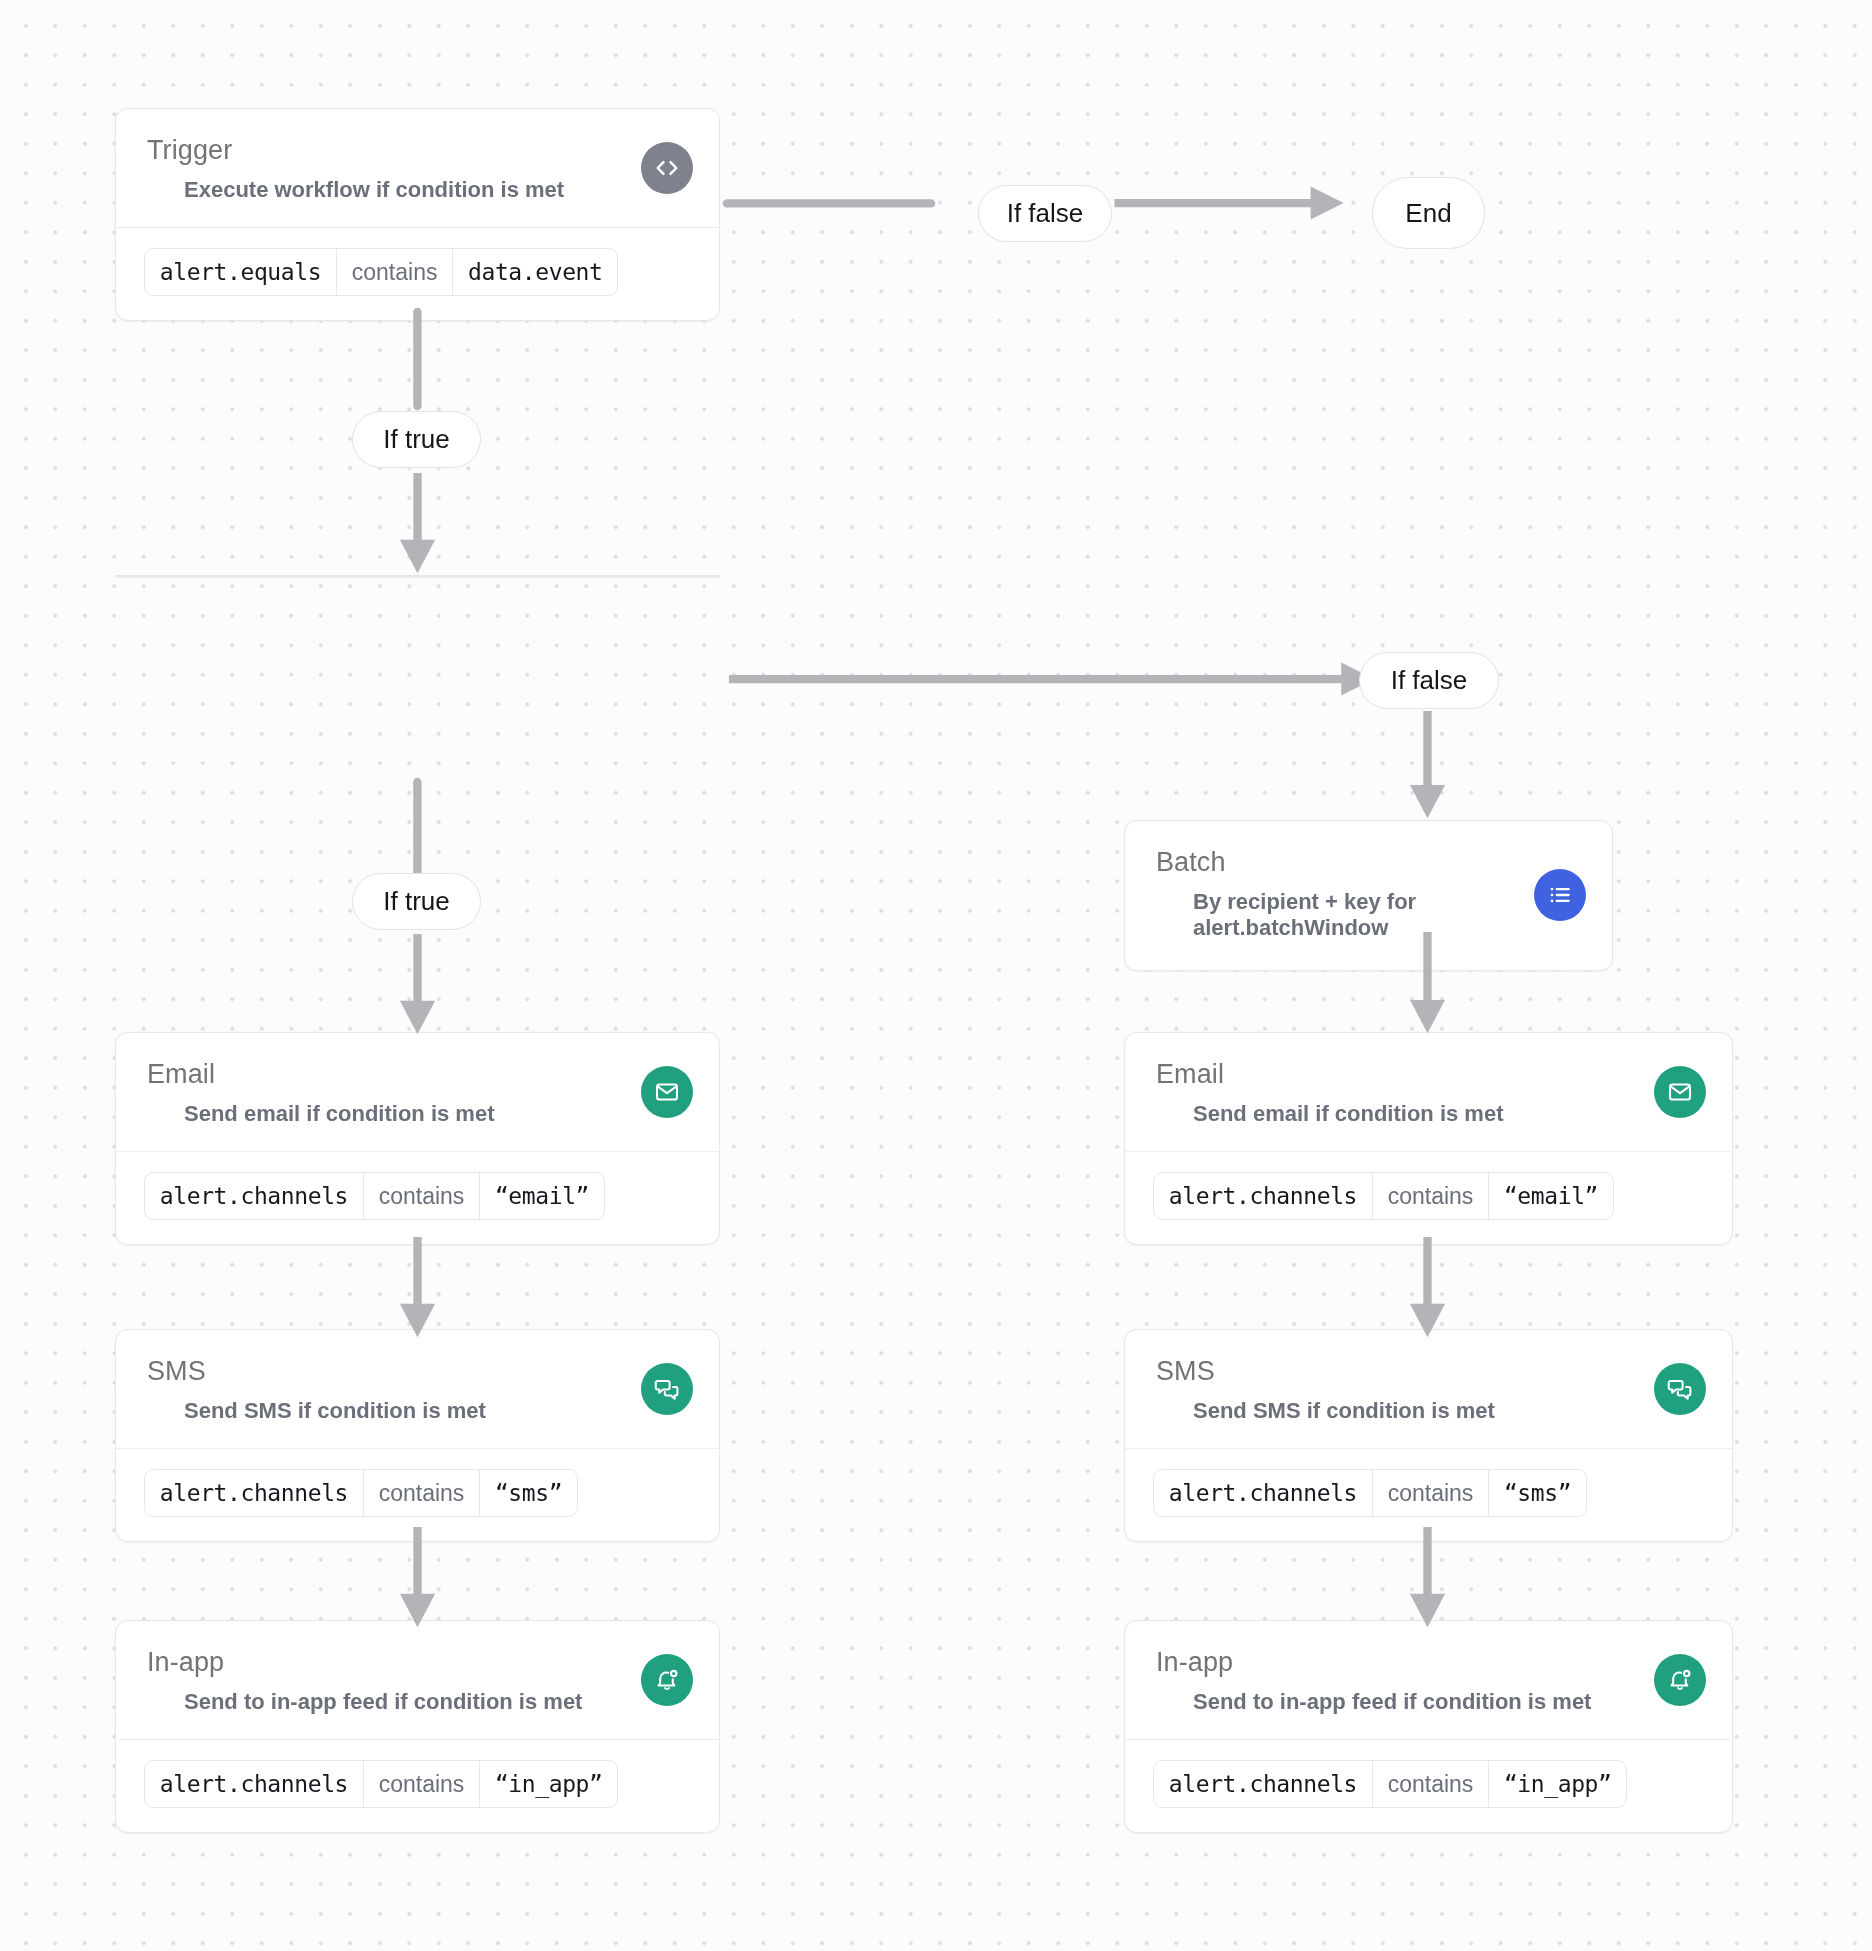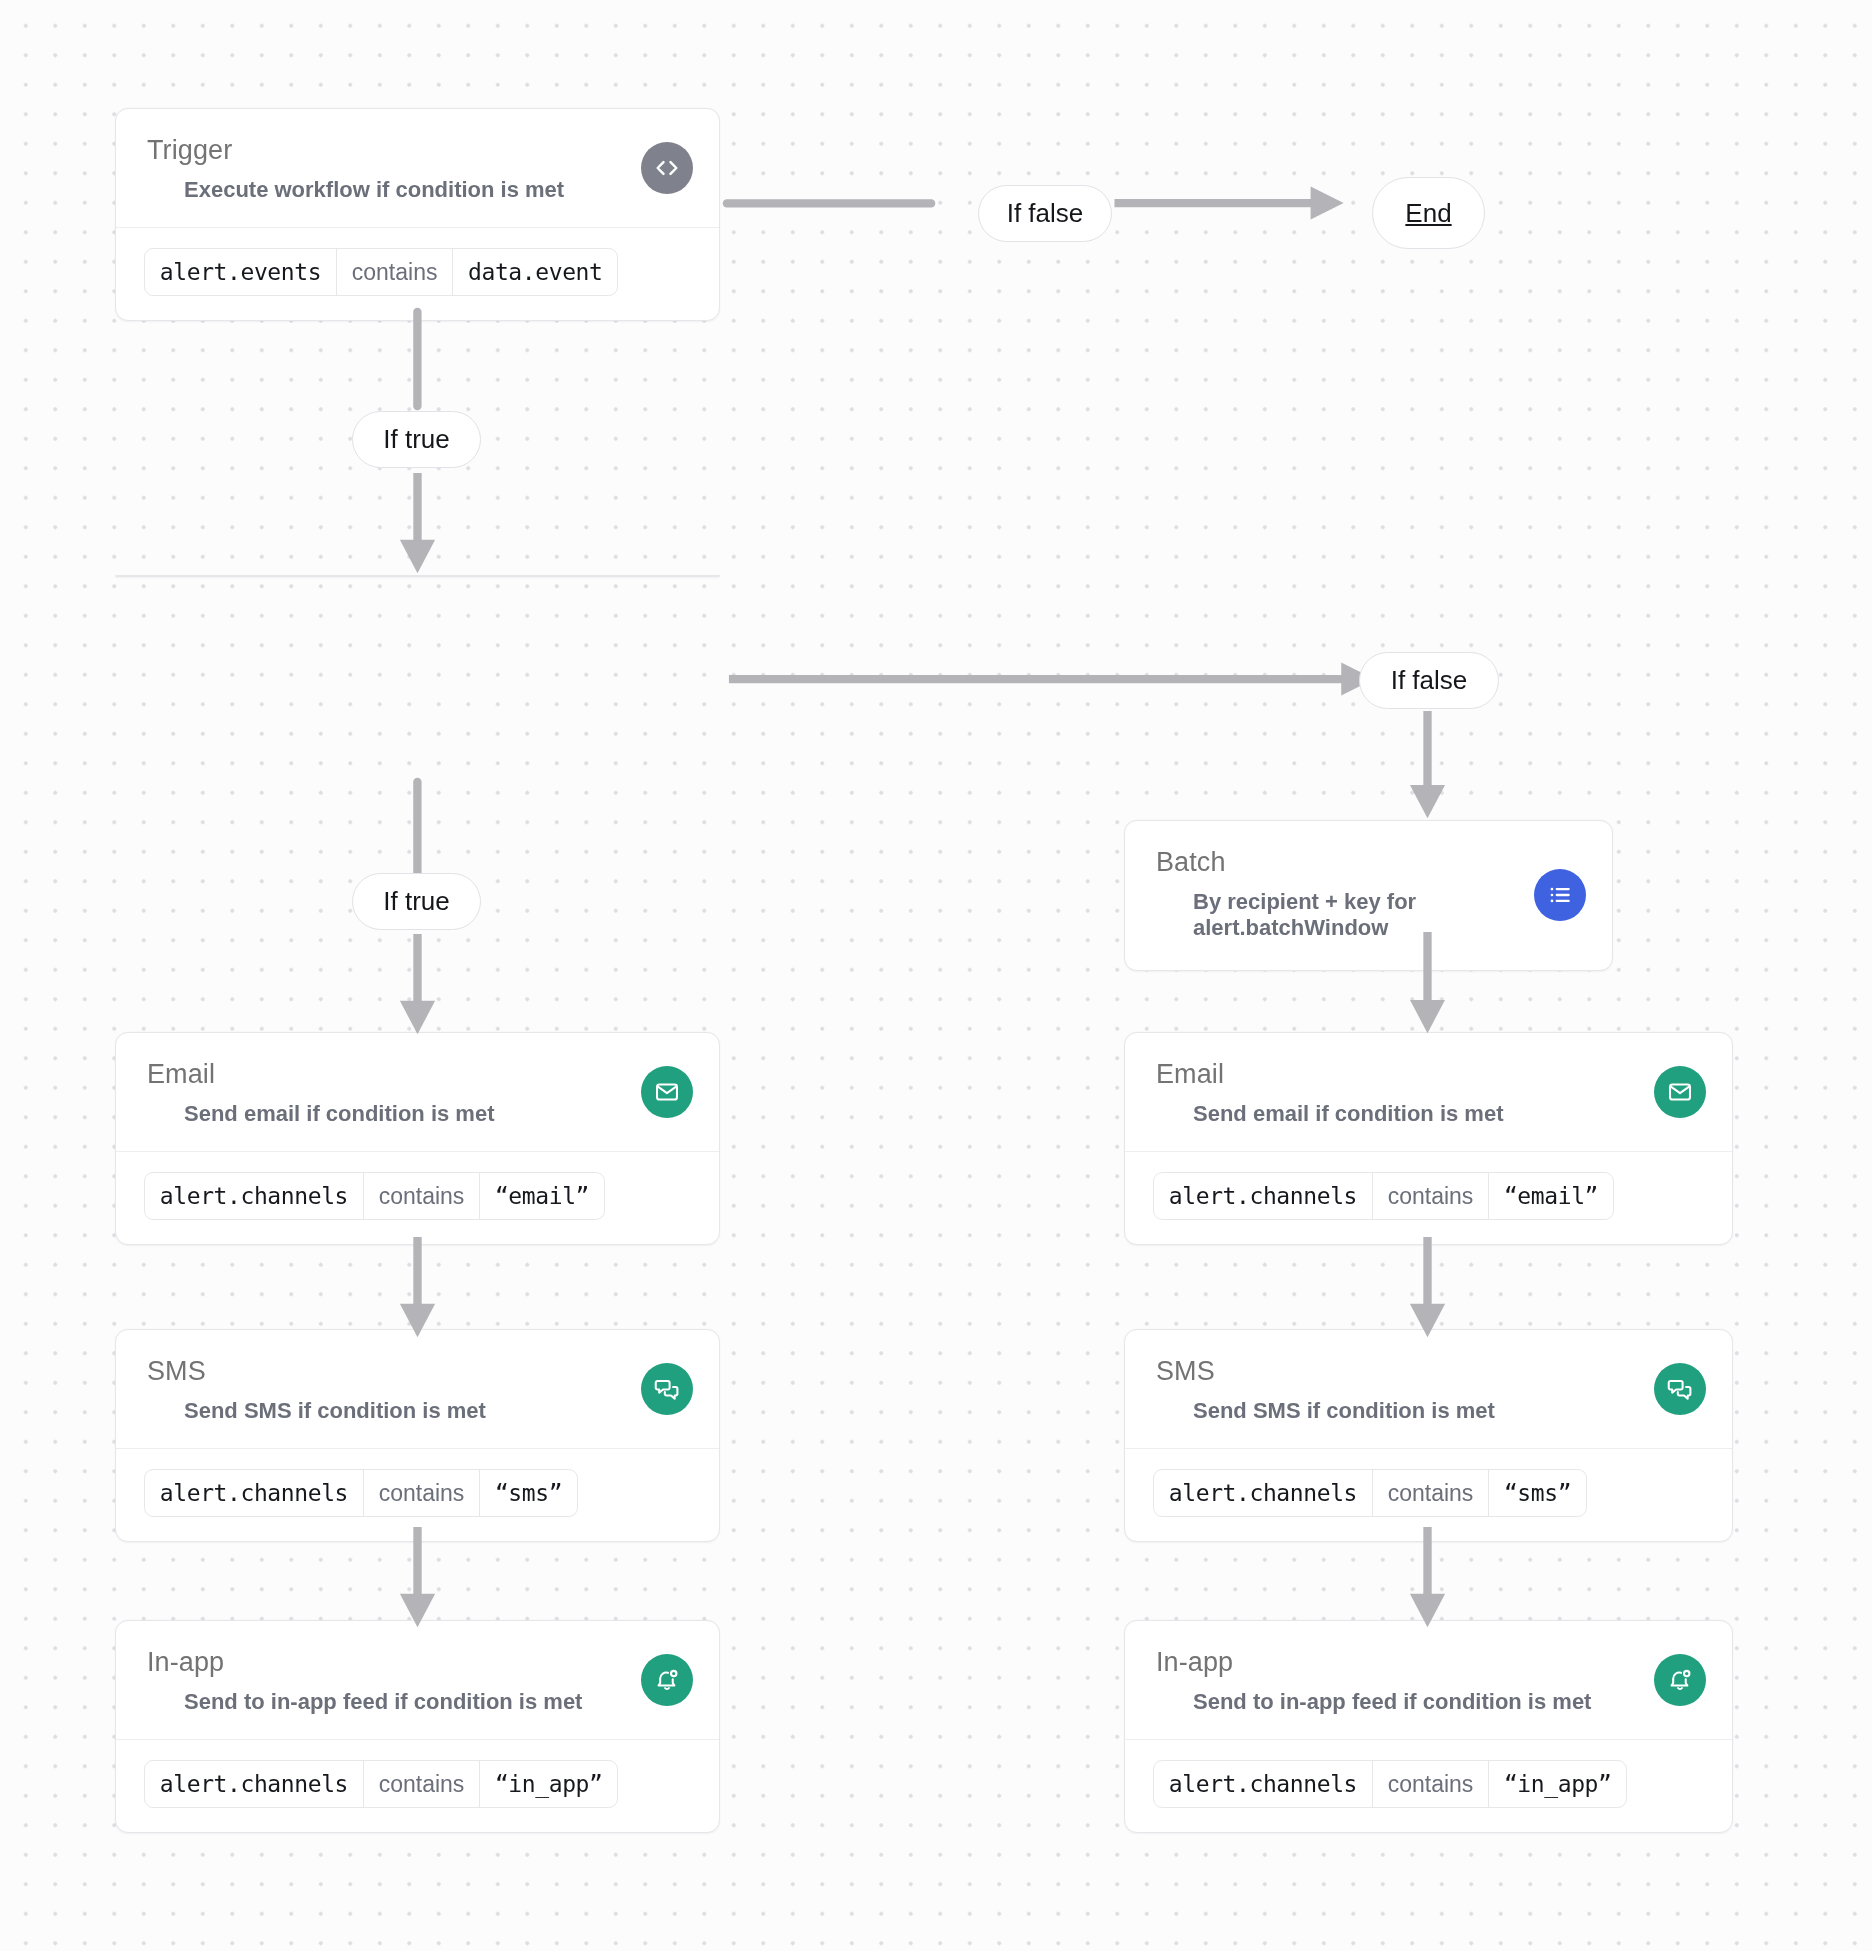--- a/index.html
+++ b/index.html
@@ -210,21 +210,21 @@
     <svg width="41" height="102" viewBox="0 0 44 110">
       <line x1="22" y1="0" x2="22" y2="74" stroke="#b3b3b8" stroke-width="9" stroke-linecap="butt"></line>
       <polygon points="3,72 41,72 22,108" fill="#b3b3b8"></polygon>
     </svg>
   </div>
 
   <div class="pill" style="left:978px; top:185px; width:134px; height:57px;">
     <span>If false</span>
   </div>
 
-  <div class="pill" style="left:1372px; top:177px; width:113px; height:72px;text-decoration:underline;">
+  <div class="pill" style="left:1372px; top:177px; width:113px; height:72px;">
     <span>End</span>
   </div>
 
   <div class="pill" style="left:352px; top:411px; width:129px; height:57px;">
     <span>If true</span>
   </div>
 
   <div class="pill" style="left:1359px; top:652px; width:140px; height:57px;">
     <span>If false</span>
   </div>
@@ -239,21 +239,21 @@
       <div class="node-sub">Execute workflow if condition is met</div>
       <div class="node-icon" style="background:#7f828c;">
         <svg width="28" height="28" viewBox="0 0 24 24" fill="none" stroke="#ffffff" stroke-width="2.1" stroke-linecap="round" stroke-linejoin="round">
           <polyline points="9,7 4,12 9,17"></polyline>
           <polyline points="15,7 20,12 15,17"></polyline>
         </svg>
       </div>
     </div>
     <div class="node-body">
       <div class="cond">
-        <div class="c-field">alert.events</div>
+        <div class="c-field">alert.equals</div>
         <div class="c-op">contains</div>
         <div class="c-value">data.event</div>
       </div>
     </div>
   </div>
 
   <div class="node" style="left:115px; top:575px; width:605px;">
   </div>
 
   <div class="node" style="left:1124px; top:820px; width:489px;">

